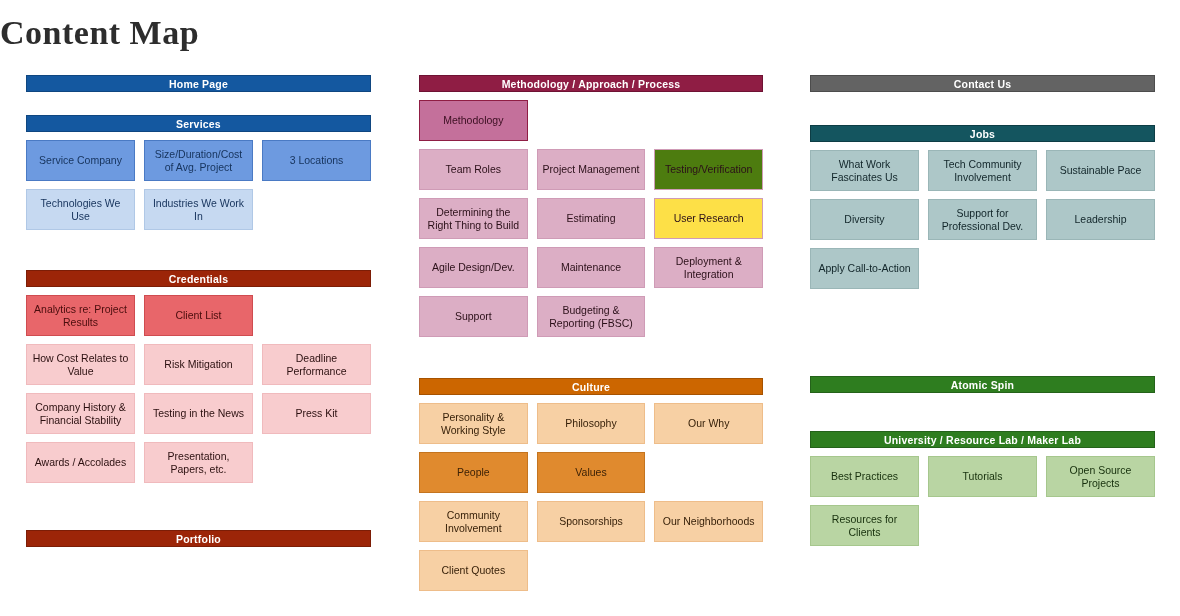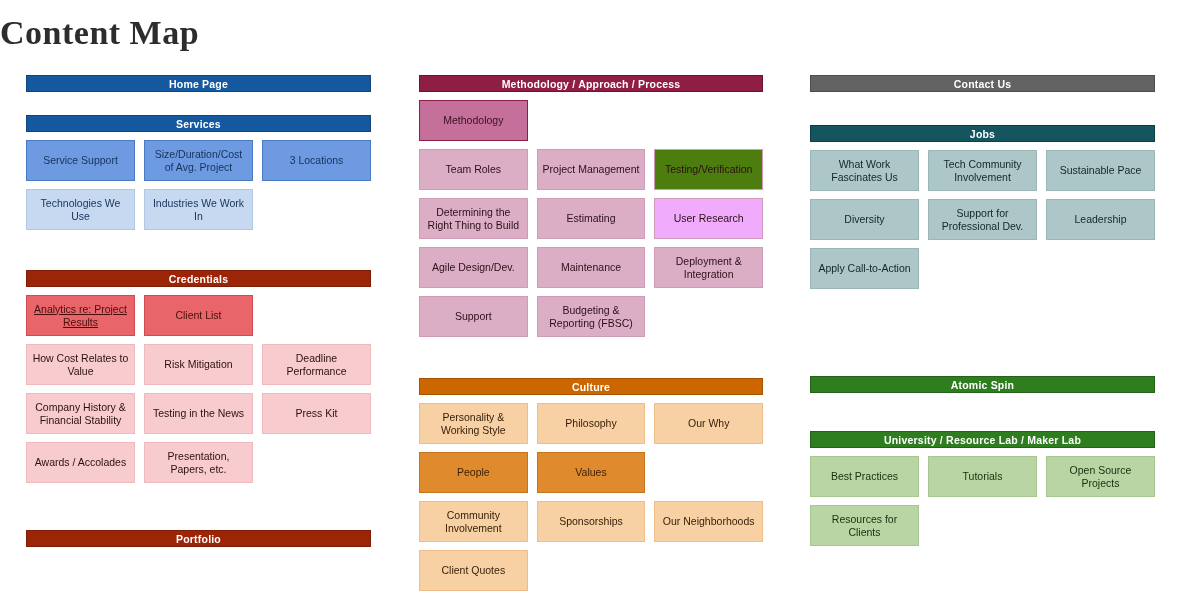--- a/index.html
+++ b/index.html
@@ -81,36 +81,36 @@
 <div id="page-title">Content Map</div>
 
 <div class="column" id="col-left">
     <div class="section" style="position: absolute; left: 0px; top: 0px; width: 100%;">
       <div class="section-header" style="background: rgb(20, 88, 160); border: 1px solid rgb(15, 70, 128);">Home Page</div>
     </div>
     <div class="section" style="position: absolute; left: 0px; top: 40px; width: 100%;">
       <div class="section-header" style="background: rgb(20, 88, 160); border: 1px solid rgb(15, 70, 128);">Services</div>
       <div class="rows">
         <div class="row">
-          <div class="node" style="background: rgb(109, 154, 224); border: 1px solid rgb(74, 122, 196); color: rgb(22, 51, 92);">Service Support</div>
+          <div class="node" style="background: rgb(109, 154, 224); border: 1px solid rgb(74, 122, 196); color: rgb(22, 51, 92);">Service Company</div>
           <div class="node" style="background: rgb(109, 154, 224); border: 1px solid rgb(74, 122, 196); color: rgb(22, 51, 92);">Size/Duration/Cost of Avg. Project</div>
           <div class="node" style="background: rgb(109, 154, 224); border: 1px solid rgb(74, 122, 196); color: rgb(22, 51, 92);">3 Locations</div>
         </div>
         <div class="row">
           <div class="node" style="background: rgb(198, 217, 241); border: 1px solid rgb(176, 200, 230); color: rgb(22, 51, 92);">Technologies We Use</div>
           <div class="node" style="background: rgb(198, 217, 241); border: 1px solid rgb(176, 200, 230); color: rgb(22, 51, 92);">Industries We Work In</div>
           <div class="node empty"></div>
         </div>
       </div>
     </div>
     <div class="section" style="position: absolute; left: 0px; top: 195px; width: 100%;">
       <div class="section-header" style="background: rgb(156, 37, 8); border: 1px solid rgb(124, 29, 6);">Credentials</div>
       <div class="rows">
         <div class="row">
-          <div class="node" style="background: rgb(232, 102, 106); border: 1px solid rgb(207, 76, 80); color: rgb(74, 13, 13); text-decoration: underline;">Analytics re: Project Results</div>
+          <div class="node" style="background: rgb(232, 102, 106); border: 1px solid rgb(207, 76, 80); color: rgb(74, 13, 13);">Analytics re: Project Results</div>
           <div class="node" style="background: rgb(232, 102, 106); border: 1px solid rgb(207, 76, 80); color: rgb(74, 13, 13);">Client List</div>
           <div class="node empty"></div>
         </div>
         <div class="row">
           <div class="node" style="background: rgb(248, 204, 206); border: 1px solid rgb(240, 186, 189); color: rgb(43, 16, 16);">How Cost Relates to Value</div>
           <div class="node" style="background: rgb(248, 204, 206); border: 1px solid rgb(240, 186, 189); color: rgb(43, 16, 16);">Risk Mitigation</div>
           <div class="node" style="background: rgb(248, 204, 206); border: 1px solid rgb(240, 186, 189); color: rgb(43, 16, 16);">Deadline Performance</div>
         </div>
         <div class="row">
           <div class="node" style="background: rgb(248, 204, 206); border: 1px solid rgb(240, 186, 189); color: rgb(43, 16, 16);">Company History &amp; Financial Stability</div>
@@ -138,21 +138,21 @@
           <div class="node empty"></div>
         </div>
         <div class="row">
           <div class="node" style="background: rgb(220, 174, 197); border: 1px solid rgb(207, 155, 182); color: rgb(43, 16, 25);">Team Roles</div>
           <div class="node" style="background: rgb(220, 174, 197); border: 1px solid rgb(207, 155, 182); color: rgb(43, 16, 25);">Project Management</div>
           <div class="node" style="background: #4d7c0f; border: 1px solid rgb(207, 155, 182); color: rgb(43, 16, 25);">Testing/Verification</div>
         </div>
         <div class="row">
           <div class="node" style="background: rgb(220, 174, 197); border: 1px solid rgb(207, 155, 182); color: rgb(43, 16, 25);">Determining the Right Thing to Build</div>
           <div class="node" style="background: rgb(220, 174, 197); border: 1px solid rgb(207, 155, 182); color: rgb(43, 16, 25);">Estimating</div>
-          <div class="node" style="background: #f0abfc; border: 1px solid rgb(207, 155, 182); color: rgb(43, 16, 25);">User Research</div>
+          <div class="node" style="background: #fde047; border: 1px solid rgb(207, 155, 182); color: rgb(43, 16, 25);">User Research</div>
         </div>
         <div class="row">
           <div class="node" style="background: rgb(220, 174, 197); border: 1px solid rgb(207, 155, 182); color: rgb(43, 16, 25);">Agile Design/Dev.</div>
           <div class="node" style="background: rgb(220, 174, 197); border: 1px solid rgb(207, 155, 182); color: rgb(43, 16, 25);">Maintenance</div>
           <div class="node" style="background: rgb(220, 174, 197); border: 1px solid rgb(207, 155, 182); color: rgb(43, 16, 25);">Deployment &amp; Integration</div>
         </div>
         <div class="row">
           <div class="node" style="background: rgb(220, 174, 197); border: 1px solid rgb(207, 155, 182); color: rgb(43, 16, 25);">Support</div>
           <div class="node" style="background: rgb(220, 174, 197); border: 1px solid rgb(207, 155, 182); color: rgb(43, 16, 25);">Budgeting &amp; Reporting (FBSC)</div>
           <div class="node empty"></div>

